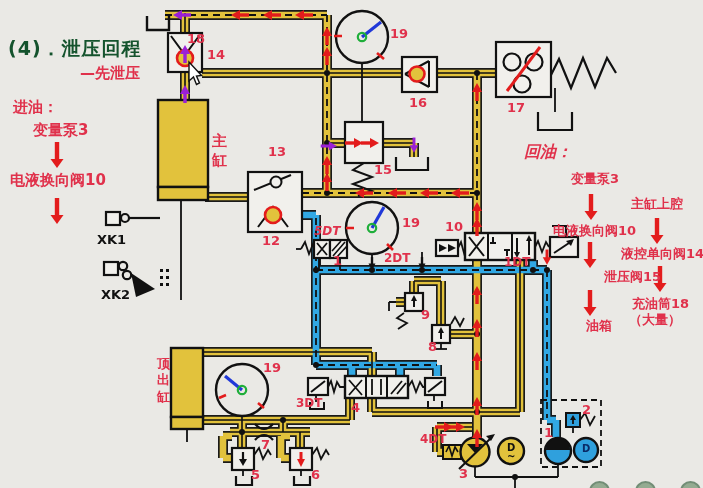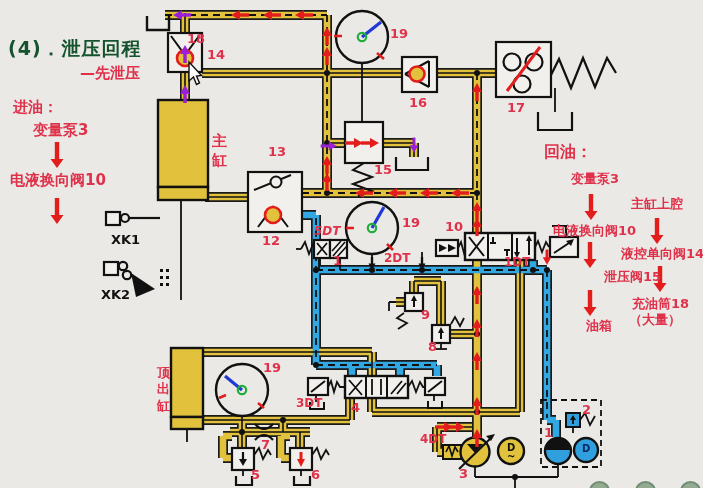--- a/index.html
+++ b/index.html
@@ -348,34 +348,34 @@
     <path d="M189 62 L189 81 L193.5 77 L196.5 84.5 L199.5 83 L196.5 76 L201.5 75.5 Z" fill="#fff" stroke="#111" stroke-width="1.4"></path>
   </g>
 </svg>
 
 <div class="lbl title" style="left:8px;top:38px;">(4)．泄压回程</div>
 <div class="lbl cjk" style="left:80px;top:65px;">—先泄压</div>
 <div class="lbl cjk" style="left:13px;top:99px;">进油：</div>
 <div class="lbl cjk" style="left:33px;top:122px;">变量泵3</div>
 <div class="lbl cjk" style="left:10px;top:172px;">电液换向阀10</div>
 
-<div class="lbl big" style="left:544px;top:143px;">回油：</div>
+<div class="lbl big" style="left:524px;top:143px;font-style:italic;">回油：</div>
 <div class="lbl" style="left:571px;top:172px;">变量泵3</div>
 <div class="lbl" style="left:553px;top:224px;">电液换向阀10</div>
 <div class="lbl" style="left:604px;top:270px;text-align:right;">泄压阀15</div>
 <div class="lbl" style="left:586px;top:319px;">油箱</div>
 <div class="lbl" style="left:631px;top:197px;">主缸上腔</div>
 <div class="lbl" style="left:621px;top:247px;">液控单向阀14</div>
 <div class="lbl" style="left:632px;top:297px;">充油筒18</div>
 <div class="lbl" style="left:629px;top:313px;">（大量）</div>
 
 <div class="lbl cjk vert" style="left:212px;top:132px;">主缸</div>
-<div class="lbl vert" style="left:157px;top:365px;font-size:13px;">顶出缸</div>
-
-<div class="lbl blk" style="left:111px;top:233px;">XK1</div>
+<div class="lbl vert" style="left:157px;top:356px;font-size:13px;">顶出缸</div>
+
+<div class="lbl blk" style="left:97px;top:233px;">XK1</div>
 <div class="lbl blk" style="left:101px;top:288px;">XK2</div>
 
 <div class="lbl" style="left:141px;top:32px;margin-left:46px;">18</div>
 <div class="lbl" style="left:207px;top:48px;">14</div>
 <div class="lbl" style="left:390px;top:27px;">19</div>
 <div class="lbl" style="left:402px;top:216px;">19</div>
 <div class="lbl" style="left:263px;top:361px;">19</div>
 <div class="lbl" style="left:409px;top:96px;">16</div>
 <div class="lbl" style="left:507px;top:101px;">17</div>
 <div class="lbl" style="left:268px;top:145px;">13</div>

